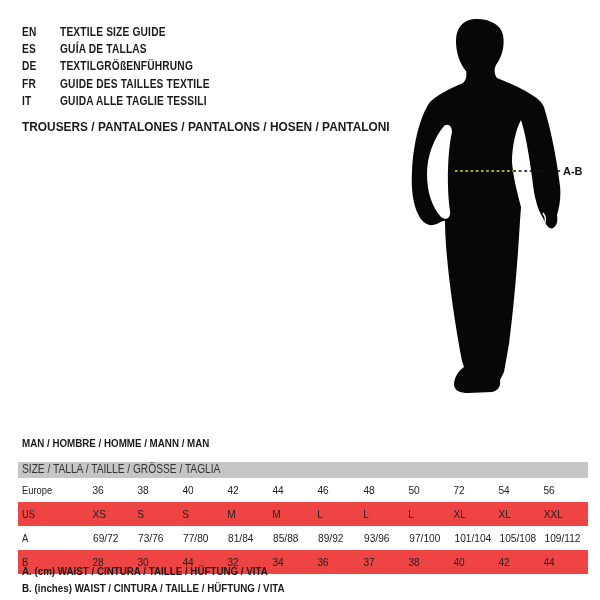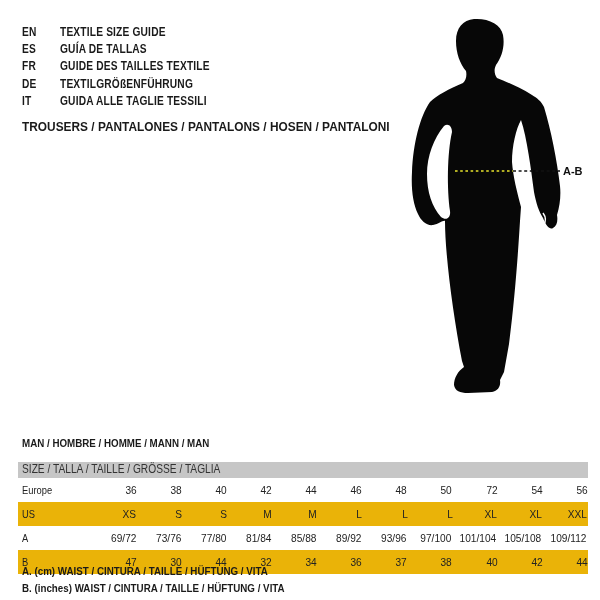--- a/index.html
+++ b/index.html
@@ -25,48 +25,48 @@
   .figure-wrap { position: absolute; left: 400px; top: 5px; width: 200px; height: 385px; }
 
   
   .section-title { position: absolute; left: 22px; top: 428px; font-size: 11.5px; font-weight: 700; }
 
   
   .size-table { position: absolute; left: 18px; top: 453px; width: 570px; font-size: 11px; color: #222; }
   .thead { height: 16px; background: #c6c6c6; display: flex; padding-left: 4px;
            color: #333; font-size: 12px; }
   .trow { display: grid; grid-template-columns: 74px repeat(11, 1fr); height: 24px; align-items: center; }
-  .trow.alt { background: #eab308; text-decoration: underline; }
+  .trow.alt { background: #ef4444; text-decoration: underline; }
   .tlabel { padding-left: 4px; text-align: left; }
-  .tcell { text-align: right; }
+  .tcell { text-align: left; }
 
   
   .footnotes { position: absolute; left: 22px; top: 554px; font-size: 11.5px; font-weight: 700; line-height: 17.4px; }
 </style>
 </head>
 <body>
 
 <div class="canvas">
 
   <div class="lang-block">
     <div class="lang-row">
       <span><span class="cond">EN</span></span>
       <span><span class="cond">TEXTILE SIZE GUIDE</span></span>
     </div>
     <div class="lang-row">
       <span><span class="cond">ES</span></span>
       <span><span class="cond">GUÍA DE TALLAS</span></span>
     </div>
     <div class="lang-row">
+      <span><span class="cond">DE</span></span>
+      <span><span class="cond">TEXTILGRÖßENFÜHRUNG</span></span>
+    </div>
+    <div class="lang-row">
       <span><span class="cond">FR</span></span>
       <span><span class="cond">GUIDE DES TAILLES TEXTILE</span></span>
-    </div>
-    <div class="lang-row">
-      <span><span class="cond">DE</span></span>
-      <span><span class="cond">TEXTILGRÖßENFÜHRUNG</span></span>
     </div>
     <div class="lang-row">
       <span><span class="cond">IT</span></span>
       <span><span class="cond">GUIDA ALLE TAGLIE TESSILI</span></span>
     </div>
   </div>
 
   <div class="category">
     <span class="cond">TROUSERS / PANTALONES / PANTALONS / HOSEN / PANTALONI</span>
   </div>
@@ -167,21 +167,21 @@
       <span class="tcell"><span class="cond-c">89/92</span></span>
       <span class="tcell"><span class="cond-c">93/96</span></span>
       <span class="tcell"><span class="cond-c">97/100</span></span>
       <span class="tcell"><span class="cond-c">101/104</span></span>
       <span class="tcell"><span class="cond-c">105/108</span></span>
       <span class="tcell"><span class="cond-c">109/112</span></span>
     </div>
 
     <div class="trow alt">
       <span class="tlabel"><span class="cond">B</span></span>
-      <span class="tcell"><span class="cond-c">47</span></span>
+      <span class="tcell"><span class="cond-c">28</span></span>
       <span class="tcell"><span class="cond-c">30</span></span>
       <span class="tcell"><span class="cond-c">44</span></span>
       <span class="tcell"><span class="cond-c">32</span></span>
       <span class="tcell"><span class="cond-c">34</span></span>
       <span class="tcell"><span class="cond-c">36</span></span>
       <span class="tcell"><span class="cond-c">37</span></span>
       <span class="tcell"><span class="cond-c">38</span></span>
       <span class="tcell"><span class="cond-c">40</span></span>
       <span class="tcell"><span class="cond-c">42</span></span>
       <span class="tcell"><span class="cond-c">44</span></span>

